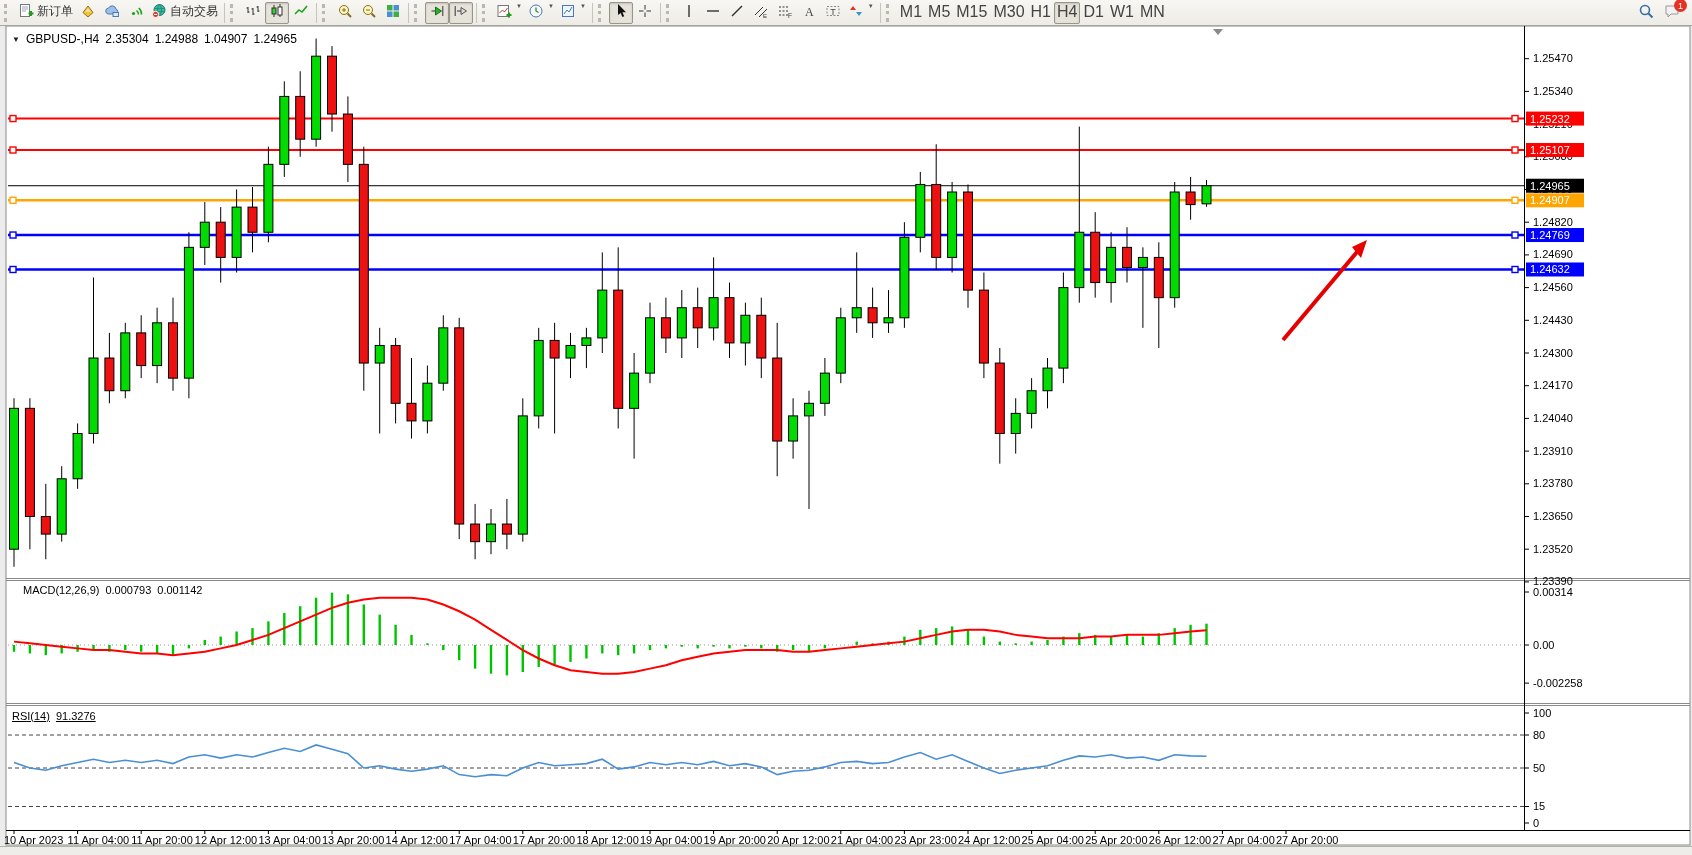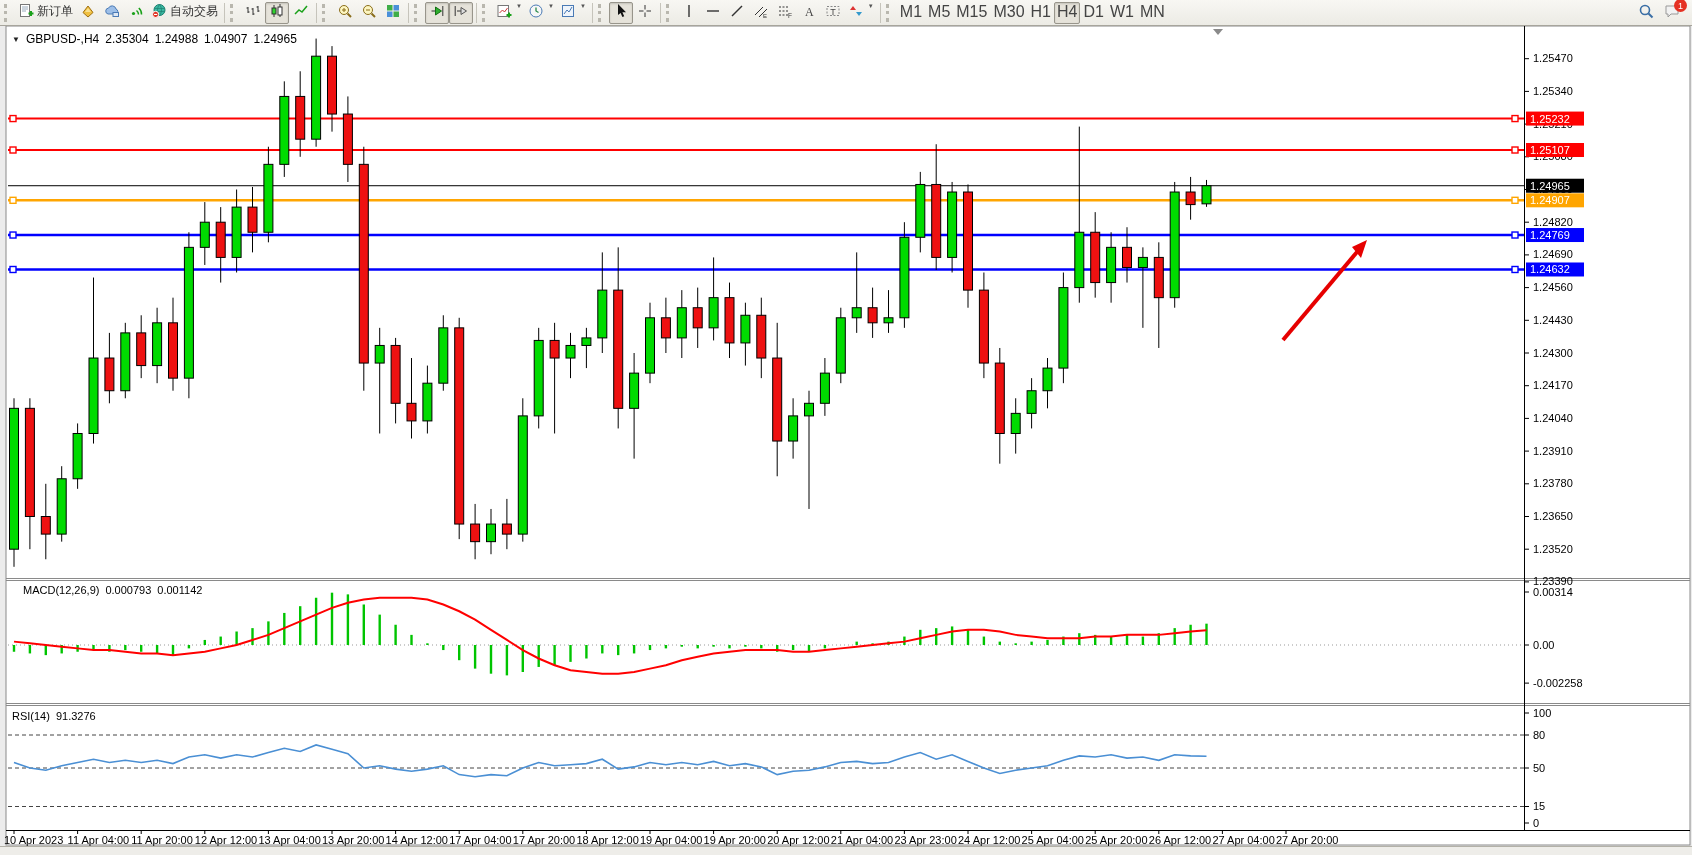--- a/index.html
+++ b/index.html
@@ -713,19 +713,19 @@
     <span>1.04907</span>
     <span>1.24965</span>
   </div>
 
   <div class="overlay-label" style="left:23px;top:558px;font-size:11px;">
     <span>MACD(12,26,9)</span>
     <span>0.000793</span>
     <span>0.001142</span>
   </div>
 
-  <div class="overlay-label" style="left:12px;top:684px;font-size:11px;">
+  <div class="overlay-label" style="left:12px;top:684px;font-size:11px;text-decoration:underline;">
     <span>RSI(14)</span>
     <span>91.3276</span>
   </div>
 </div>
 
 <div id="bottom-strip"></div>
 
 </body></html>

